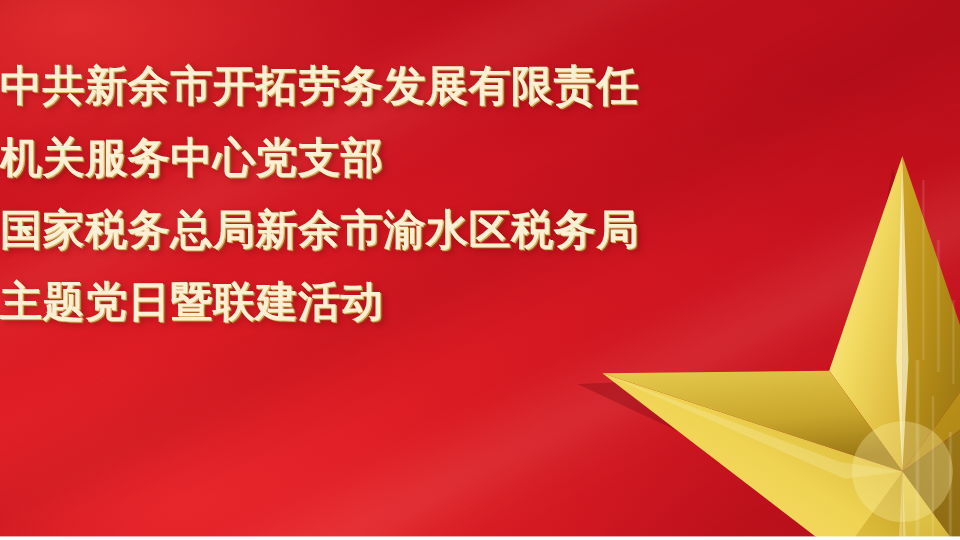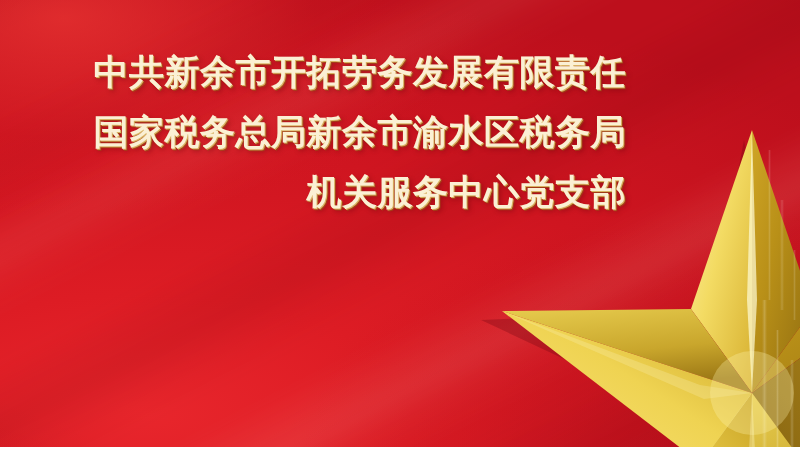--- a/index.html
+++ b/index.html
@@ -106,21 +106,21 @@
     height: 450px;
     pointer-events: none;
   }
 
   
   #title-block {
     position: absolute;
     left: 0;
     top: 42px;
     width: 626px;
-    text-align: right;
+    text-align: left;
     z-index: 5;
   }
   .title-line {
     font-size: 35px;
     line-height: 60px;
     font-weight: bold;
     letter-spacing: 0.5px;
     color: #fbf0d4;
     white-space: nowrap;
     text-shadow:
@@ -227,19 +227,20 @@
         <rect x="780" y="200" width="4" height="110" fill="url(#gSpec)"></rect>
         <rect x="793" y="250" width="3" height="70" fill="url(#gSpec)"></rect>
       </g>
 
       <circle cx="752" cy="393" r="42" fill="rgba(255,244,176,0.30)"></circle>
     </svg>
   </div>
 
   <div id="title-block">
     <div class="title-line">中共新余市开拓劳务发展有限责任</div>
+    <div class="title-line">机关服务中心党支部</div>
     <div class="title-line">国家税务总局新余市渝水区税务局</div>
-    <div class="title-line">机关服务中心党支部</div>
+    <div class="title-line">主题党日暨联建活动</div>
   </div>
 
   <div class="bottom-strip"></div>
 
 </div>
 
 </body></html>

